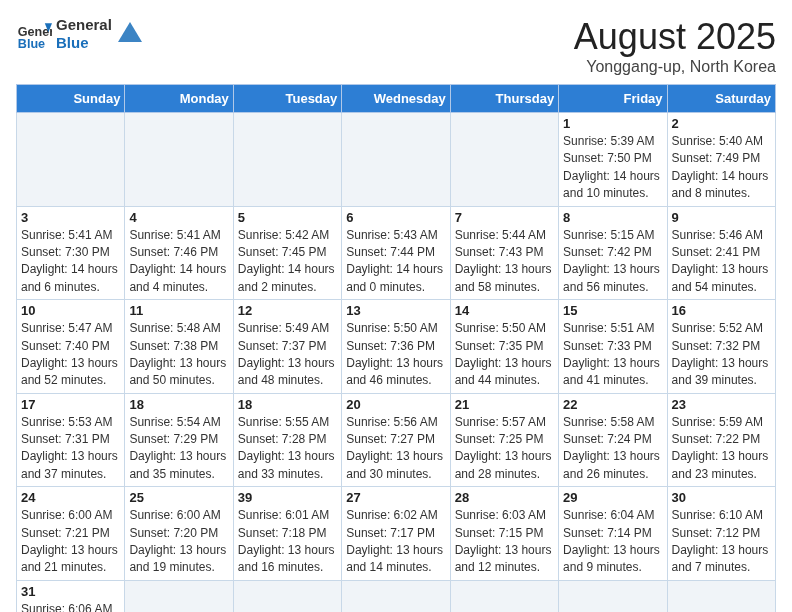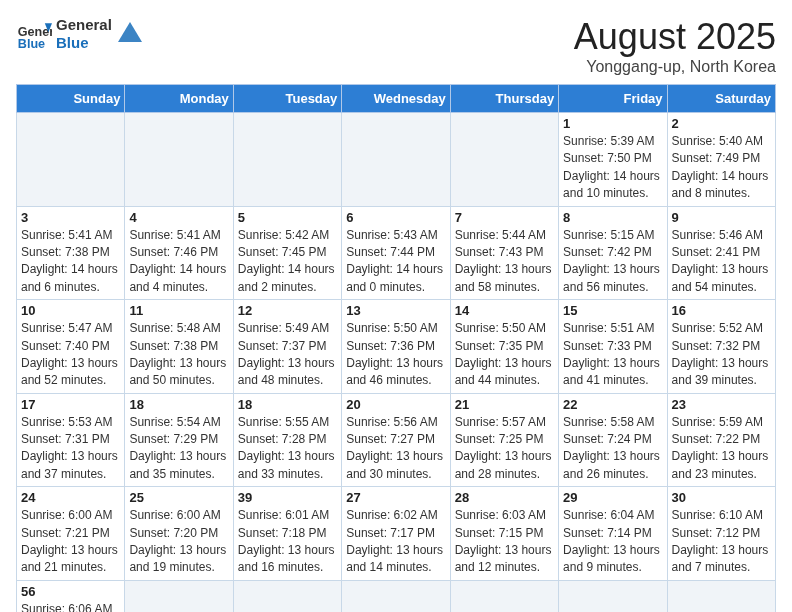--- a/index.html
+++ b/index.html
@@ -134,21 +134,21 @@
           <span class="day-num">2</span>
           <div class="day-info">Sunrise: 5:40 AM
 Sunset: 7:49 PM
 Daylight: 14 hours and 8 minutes.</div>
         </td>
       </tr>
       <tr>
         <td>
           <span class="day-num">3</span>
           <div class="day-info">Sunrise: 5:41 AM
-Sunset: 7:38 PM
+Sunset: 7:30 PM
 Daylight: 14 hours and 6 minutes.</div>
         </td>
         <td>
           <span class="day-num">4</span>
           <div class="day-info">Sunrise: 5:41 AM
 Sunset: 7:46 PM
 Daylight: 14 hours and 4 minutes.</div>
         </td>
         <td>
           <span class="day-num">5</span>
@@ -308,21 +308,21 @@
         </td>
         <td>
           <span class="day-num">30</span>
           <div class="day-info">Sunrise: 6:10 AM
 Sunset: 7:12 PM
 Daylight: 13 hours and 7 minutes.</div>
         </td>
       </tr>
       <tr class="last-row">
         <td>
-          <span class="day-num">56</span>
+          <span class="day-num">31</span>
           <div class="day-info">Sunrise: 6:06 AM
 Sunset: 7:11 PM
 Daylight: 13 hours and 4 minutes.</div>
         </td>
         <td class="empty-cell"></td>
         <td class="empty-cell"></td>
         <td class="empty-cell"></td>
         <td class="empty-cell"></td>
         <td class="empty-cell"></td>
         <td class="empty-cell"></td>

